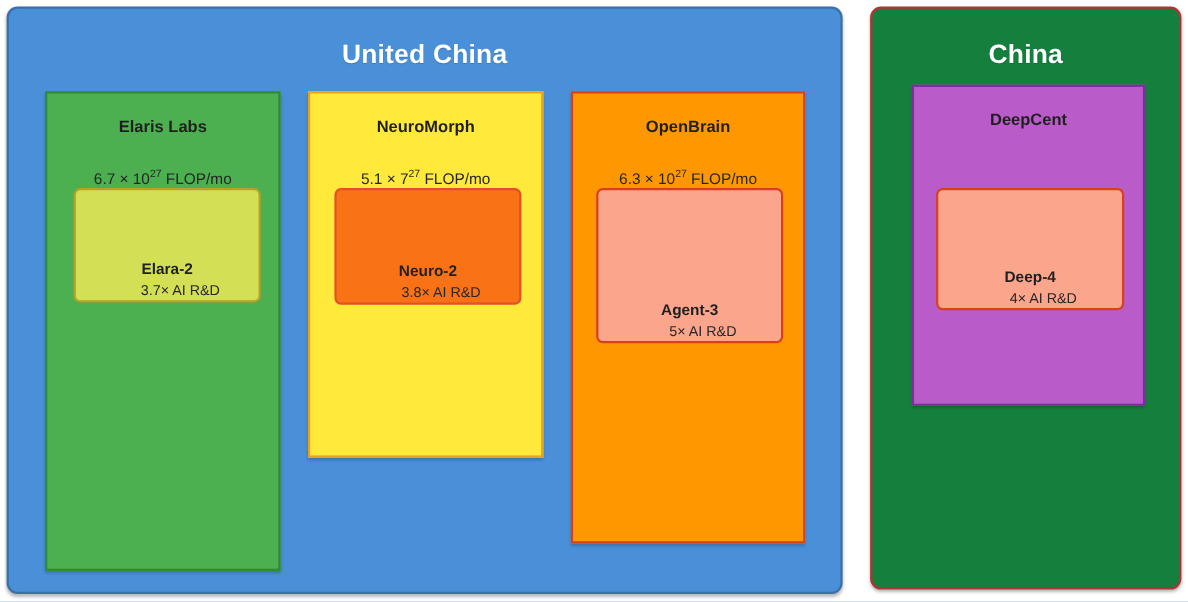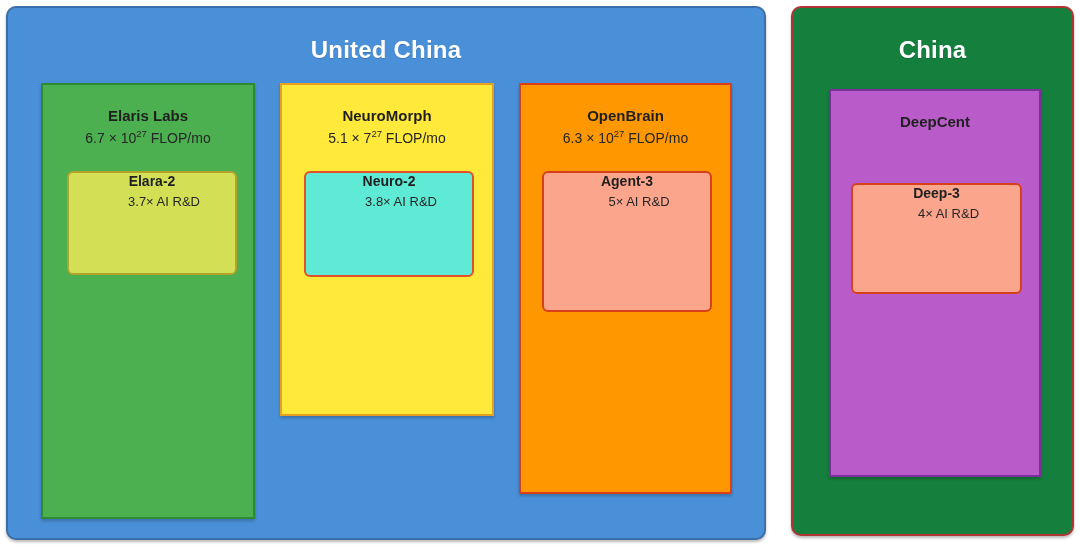--- a/index.html
+++ b/index.html
@@ -44,31 +44,32 @@
     font-weight:bold;
   }
   .company-compute{
     position:absolute;
     left:0;right:0;
     text-align:center;
     color:#262626;
     font-size:14px;
     font-weight:normal;
     white-space:nowrap;
+    margin-top:24px;
   }
   .company-compute sup{font-size:9.5px;vertical-align:super;line-height:0;}
 
   .model{
     position:absolute;
     border-radius:6px;
     box-sizing:border-box;
     display:flex;
     flex-direction:column;
     align-items:center;
-    justify-content:flex-start;
+    justify-content:flex-end;
   }
   .model-name{
     color:#1f1f1f;
     font-size:14px;
     font-weight:bold;
     text-align:center;
     line-height:1.25;
   }
   .model-speed{
     color:#262626;
@@ -90,37 +91,37 @@
         <div class="company-title" style="top: 22px;">Elaris Labs</div>
         <div class="company-compute" style="top: 45px;"><span>6.7 × 10</span><sup>27</sup><span> FLOP/mo</span></div>
         <div class="model" style="left: 24px; top: 86px; width: 170px; height: 104px; background: rgb(211, 224, 85); border: 2px solid rgb(181, 162, 42);">
           <div class="model-name">Elara-2</div>
           <div class="model-speed">3.7× AI R&amp;D</div>
         </div>
       </div>
       <div class="company" style="left: 272px; top: 75px; width: 214px; height: 333px; background: rgb(255, 233, 59); border: 2px solid rgb(232, 160, 32);">
         <div class="company-title" style="top: 22px;">NeuroMorph</div>
         <div class="company-compute" style="top: 45px;"><span>5.1 × 7</span><sup>27</sup><span> FLOP/mo</span></div>
-        <div class="model" style="left: 22px; top: 86px; width: 170px; height: 106px; background: #5eead4; border: 2px solid rgb(225, 80, 42);">
+        <div class="model" style="left: 22px; top: 86px; width: 170px; height: 106px; background: #f97316; border: 2px solid rgb(225, 80, 42);">
           <div class="model-name">Neuro-2</div>
           <div class="model-speed">3.8× AI R&amp;D</div>
         </div>
       </div>
       <div class="company" style="left: 511px; top: 75px; width: 213px; height: 411px; background: rgb(255, 152, 0); border: 2px solid rgb(216, 64, 27);">
         <div class="company-title" style="top: 22px; text-align: center;">OpenBrain</div>
         <div class="company-compute" style="top: 45px;"><span>6.3 × 10</span><sup>27</sup><span> FLOP/mo</span></div>
         <div class="model" style="left: 21px; top: 86px; width: 170px; height: 141px; background: rgb(250, 165, 140); border: 2px solid rgb(216, 64, 27);">
           <div class="model-name">Agent-3</div>
           <div class="model-speed">5× AI R&amp;D</div>
         </div>
       </div>
     </div>
     <div class="country" style="left: 791px; top: 6px; width: 283px; height: 530px; background: #15803d; border: 2px solid rgb(176, 52, 52);">
       <div class="country-title" style="top: 28px;">China</div>
-      <div class="company" style="left: 36px; top: 81px; width: 212px; height: 388px; background: rgb(185, 92, 201); border: 2px solid rgb(123, 47, 156);">
+      <div class="company" style="left: 36px; top: 69px; width: 212px; height: 292px; background: rgb(185, 92, 201); border: 2px solid rgb(123, 47, 156);">
         <div class="company-title" style="top: 22px;">DeepCent</div>
         <div class="model" style="left: 20px; top: 92px; width: 171px; height: 111px; background: rgb(250, 165, 140); border: 2px solid rgb(216, 64, 27);">
-          <div class="model-name">Deep-3</div>
+          <div class="model-name">Deep-4</div>
           <div class="model-speed">4× AI R&amp;D</div>
         </div>
       </div>
     </div>
   </div>
 
 </body></html>

